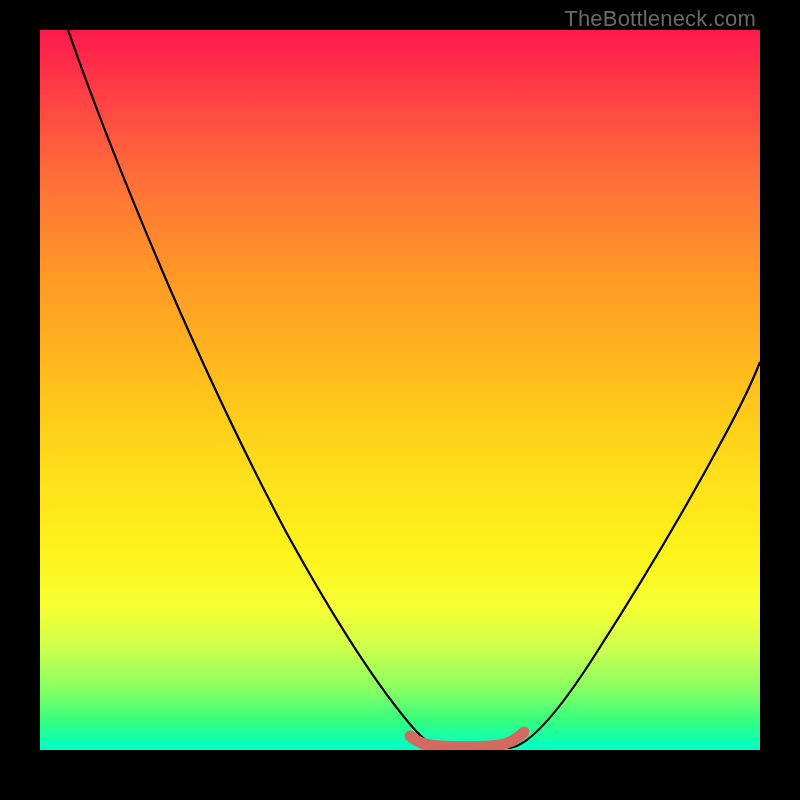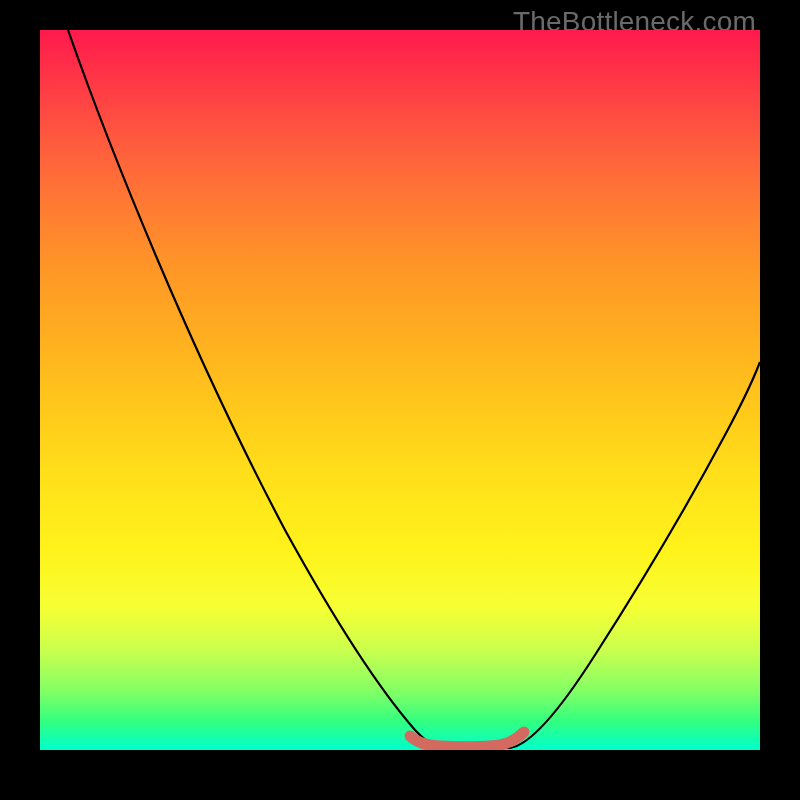--- a/index.html
+++ b/index.html
@@ -36,21 +36,21 @@
       #80ff66 92%,
       #33ff80 96%,
       #00ffcc 100%
     );
   }
   .watermark {
     position: absolute;
     top: 6px;
     right: 44px;
     color: #6a6a6a;
-    font-size: 28px;
+    font-size: 22px;
     font-weight: 500;
     letter-spacing: 0.2px;
     user-select: none;
   }
   svg.curve {
     position: absolute;
     left: 0; top: 0;
     width: 720px; height: 720px;
   }
   svg.curve path.line {

